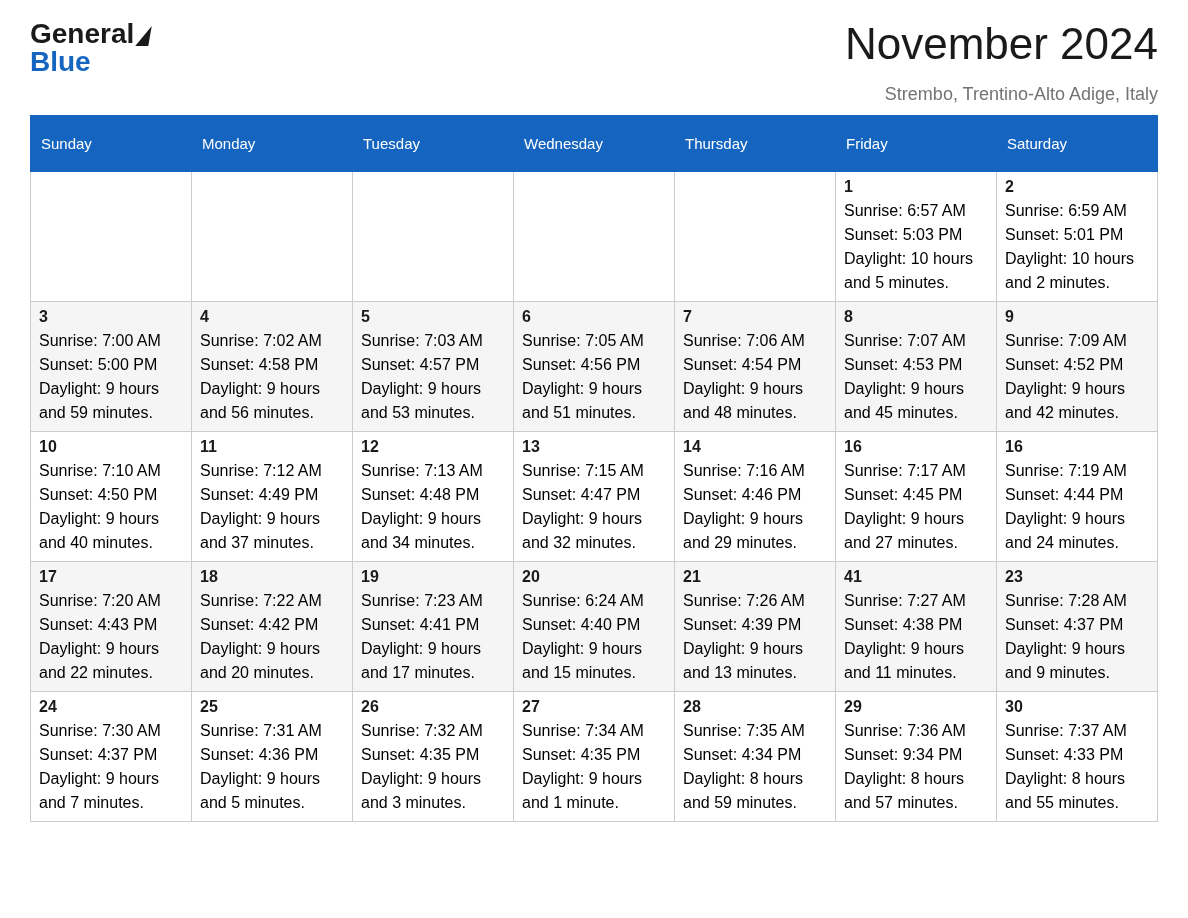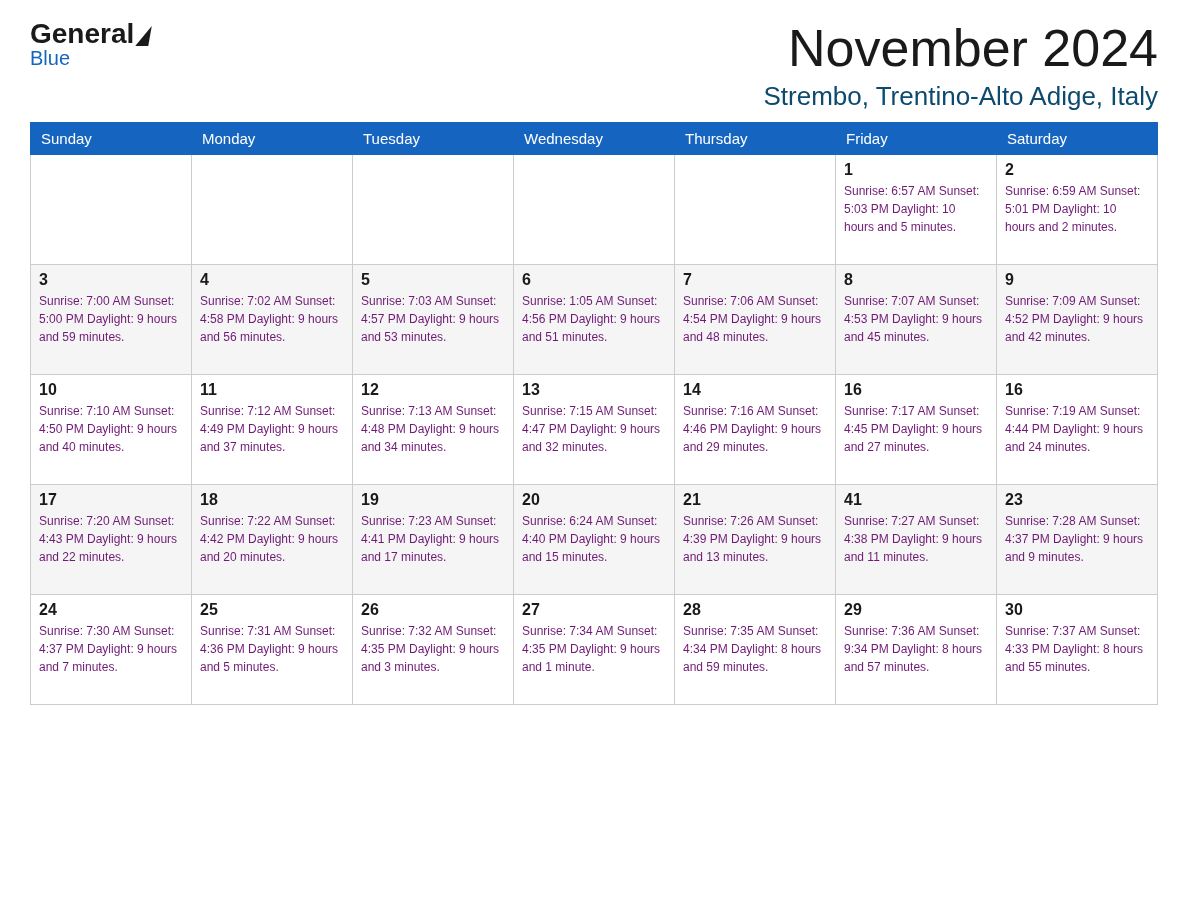--- a/index.html
+++ b/index.html
@@ -21,52 +21,52 @@
       flex-direction: column;
       align-items: flex-start;
     }
     .logo-general {
       font-size: 28px;
       font-weight: bold;
       color: #1a1a1a;
       line-height: 1;
     }
     .logo-blue {
-      font-size: 20px;
-      font-weight: normal;
+      font-size: 28px;
+      font-weight: bold;
       color: #1565c0;
       display: flex;
       align-items: center;
       line-height: 1;
     }
     .title-section {
       text-align: right;
     }
     .month-title {
-      font-size: 52px;
+      font-size: 44px;
       font-weight: normal;
       color: #1a1a1a;
       line-height: 1.1;
     }
     .location {
-      font-size: 26px;
-      color: #0c4a6e;
-      margin-top: 4px;
+      font-size: 18px;
+      color: #737373;
+      margin-top: 16px;
     }
     .calendar {
       width: 100%;
       border-collapse: collapse;
       margin-top: 10px;
     }
     .calendar th {
       background-color: #1565c0;
       color: #fff;
       font-size: 15px;
       font-weight: normal;
-      padding: 7px 10px;
+      padding: 19px 10px;
       text-align: left;
       border: 1px solid #1565c0;
     }
     .calendar td {
       vertical-align: top;
       border: 1px solid #ccc;
       padding: 6px 8px;
       width: 14.28%;
       min-height: 110px;
       font-size: 12.5px;
@@ -77,23 +77,23 @@
       height: 110px;
     }
     .day-number {
       font-size: 16px;
       font-weight: bold;
       color: #1a1a1a;
       display: block;
       margin-bottom: 3px;
     }
     .day-info {
-      font-size: 12px;
+      font-size: 16px;
       line-height: 1.5;
-      color: #701a75;
+      color: #000000;
     }
     .empty-cell {
       background: #f9f9f9;
     }
     
     .week-row:nth-child(odd) td {
       background: #fff;
     }
     .week-row:nth-child(even) td {
       background: #f5f5f5;
@@ -161,21 +161,21 @@
 Daylight: 9 hours and 56 minutes.</div>
         </td>
         <td>
           <span class="day-number">5</span>
           <div class="day-info">Sunrise: 7:03 AM
 Sunset: 4:57 PM
 Daylight: 9 hours and 53 minutes.</div>
         </td>
         <td>
           <span class="day-number">6</span>
-          <div class="day-info">Sunrise: 1:05 AM
+          <div class="day-info">Sunrise: 7:05 AM
 Sunset: 4:56 PM
 Daylight: 9 hours and 51 minutes.</div>
         </td>
         <td>
           <span class="day-number">7</span>
           <div class="day-info">Sunrise: 7:06 AM
 Sunset: 4:54 PM
 Daylight: 9 hours and 48 minutes.</div>
         </td>
         <td>

